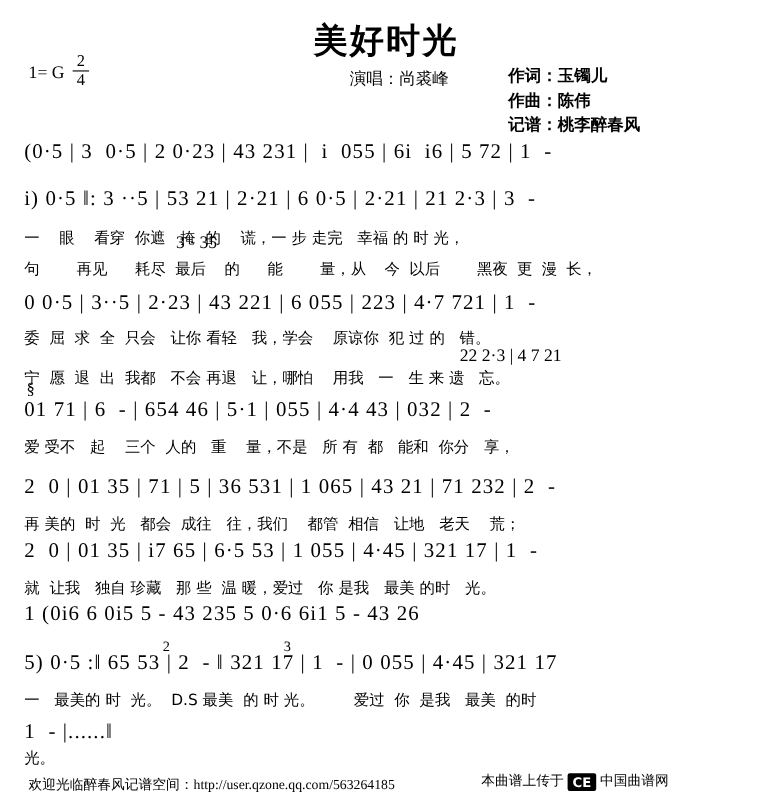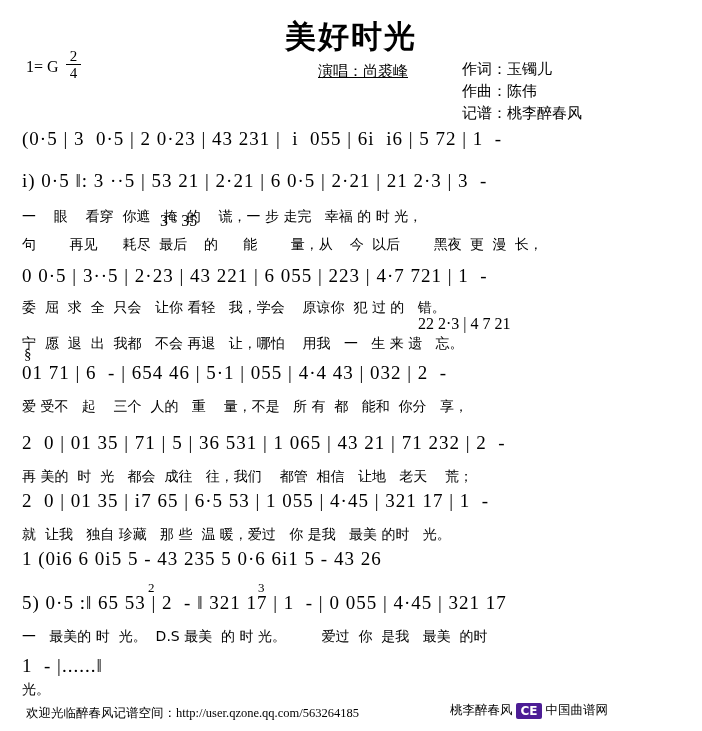--- a/index.html
+++ b/index.html
@@ -33,28 +33,28 @@
     line-height:12px;
   }
   .meter .num{display:block;}
   .meter .bar{display:block;width:15px;height:1px;background:#000;margin:2px auto;}
   .meter .den{display:block;}
 
   .singer{
     position:absolute;left:318px;top:62px;
     font-family:"DejaVu Sans", sans-serif;
     font-size:15px;
-    text-decoration:underline;
   }
   .credits{
     position:absolute;right:40px;top:58px;
     font-family:"DejaVu Sans", sans-serif;
     font-size:15px;
     line-height:22px;
     text-align:left;
+    font-weight:bold;
   }
 
   .staff{position:absolute;left:0;width:702px;}
   .notes{
     font-family:"Liberation Serif", serif;
     font-size:19px;
     letter-spacing:1px;
     white-space:pre;
     position:absolute;
     left:22px;
@@ -80,21 +80,21 @@
     font-size:12.5px;
   }
   .footer-right{
     position:absolute;right:14px;top:702px;
     font-family:"DejaVu Sans", sans-serif;
     font-size:12.5px;
     display:flex;align-items:center;gap:4px;
   }
   .logo-box{
     display:inline-block;
-    background:#4c1d95;color:#fff;
+    background:#000000;color:#fff;
     font-weight:bold;font-size:12px;
     padding:1px 4px;border-radius:2px;
     font-family:"DejaVu Sans", sans-serif;
   }
   .seg-mark{
     position:absolute;
     font-family:"Liberation Serif", serif;
     font-size:15px;
   }
   .brace{
@@ -173,18 +173,18 @@
   </div>
 
   <div class="staff" style="top:655px;">
     <div class="notes">1  - |......‖</div>
     <div class="lyric" style="top:26px;">光。</div>
   </div>
 
   <div class="footer-left">欢迎光临醉春风记谱空间：http://user.qzone.qq.com/563264185</div>
 
   <div class="footer-right">
-    <span>桃李醉春风</span>
+    <span>本曲谱上传于</span>
     <span class="logo-box">CE</span>
     <span>中国曲谱网</span>
   </div>
 
 </div>
 
 </body></html>

